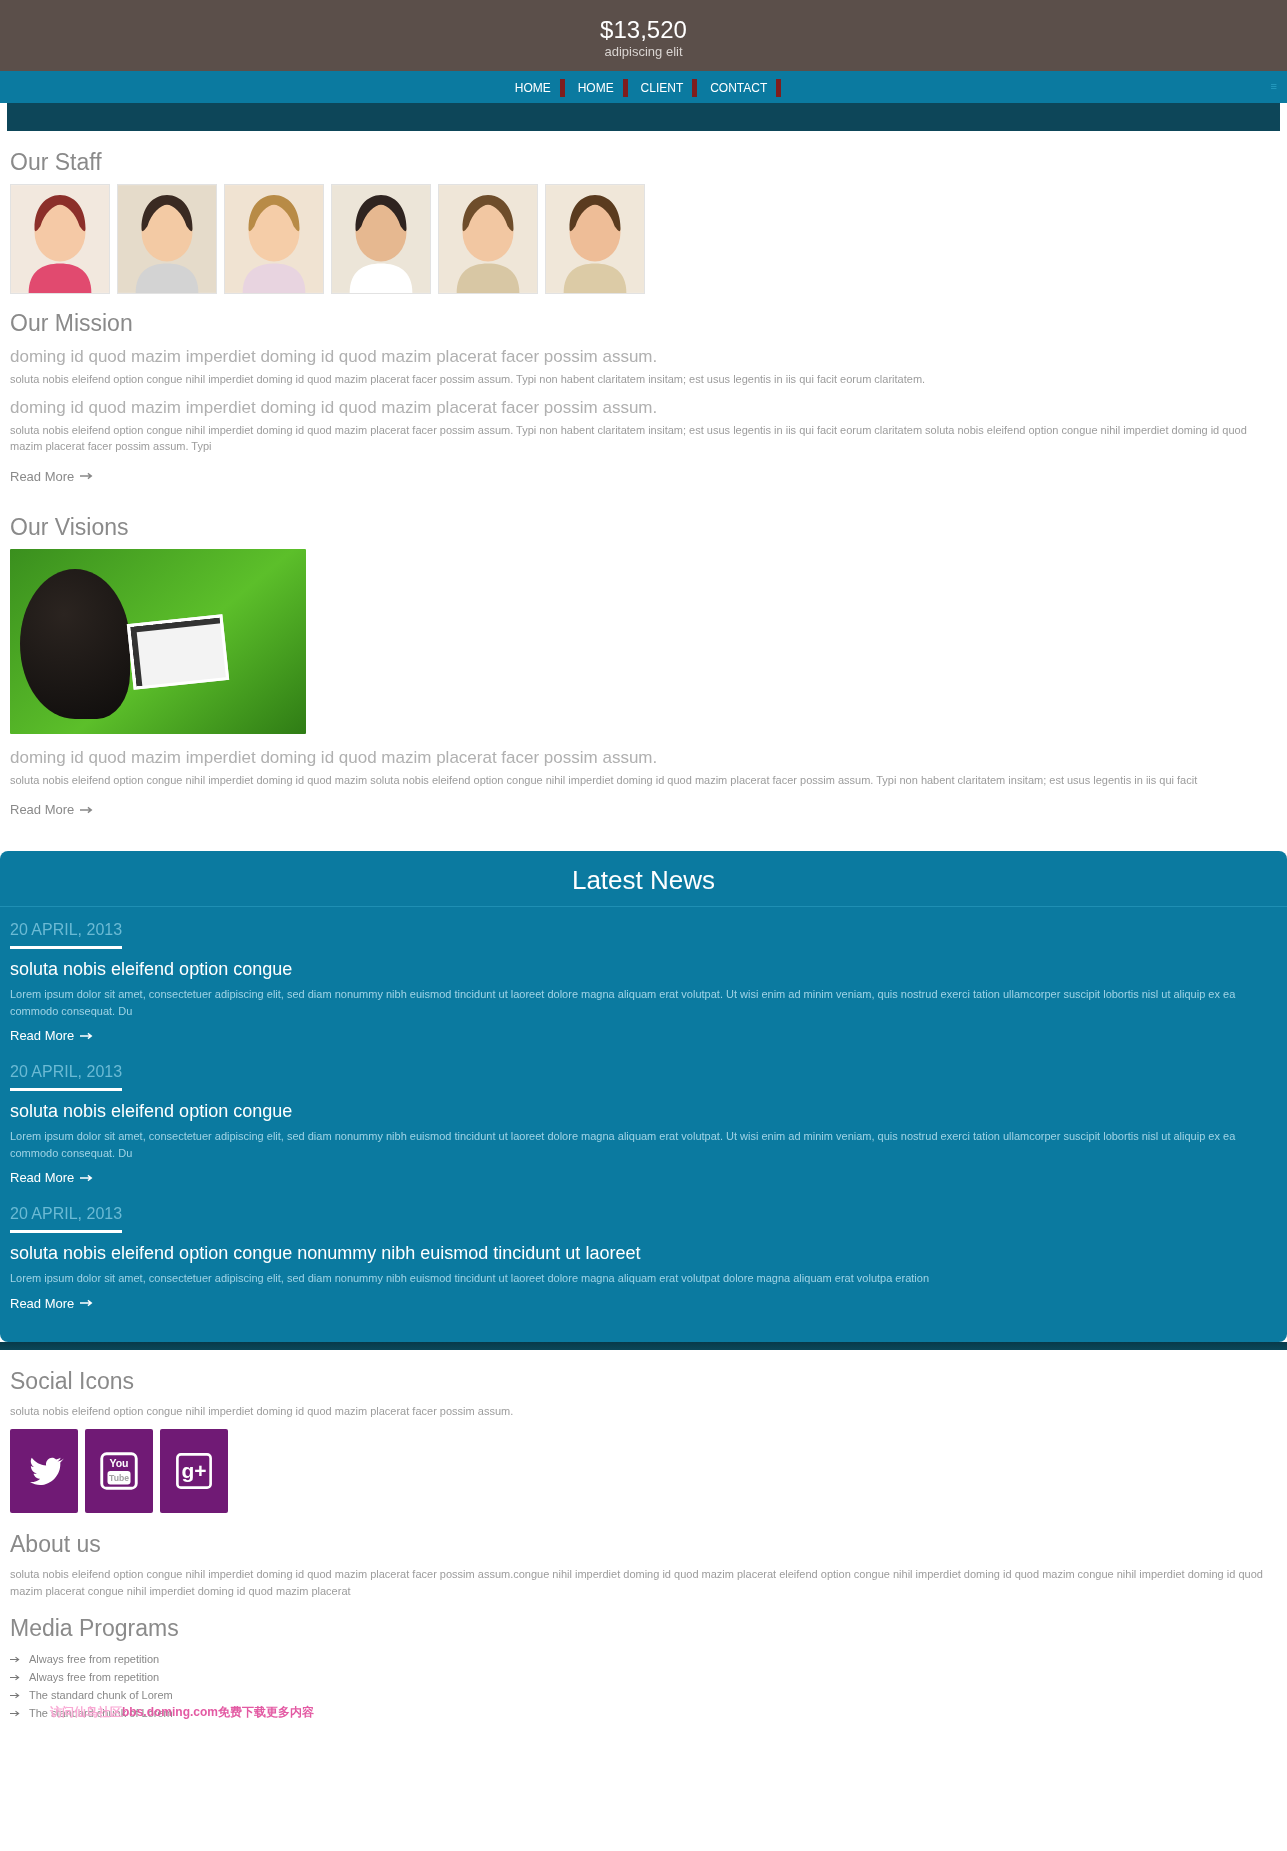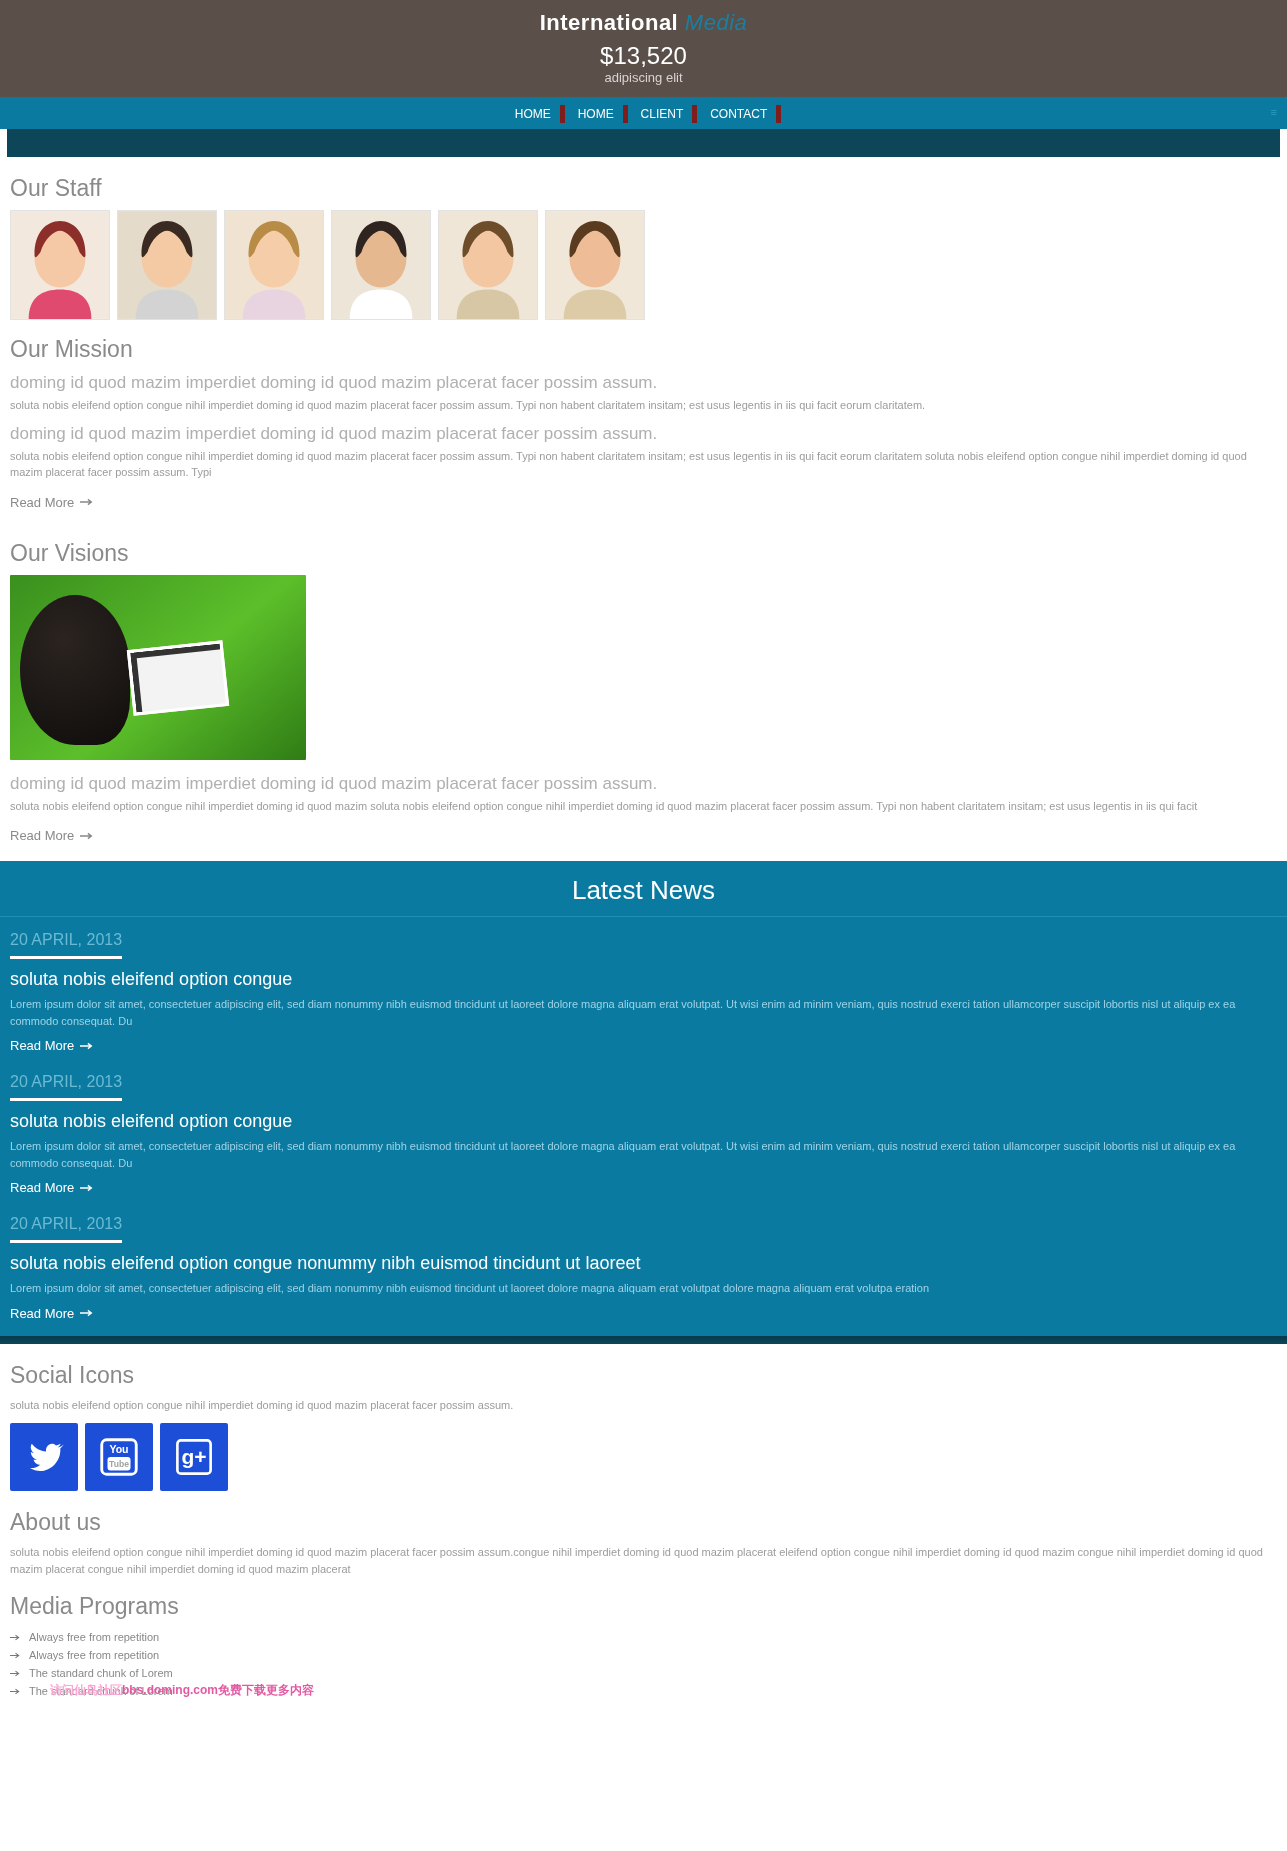--- a/index.html
+++ b/index.html
@@ -19,44 +19,41 @@
   .staff-row { display: flex; gap: 7px; flex-wrap: wrap; }
   .staff-thumb { width: 100px; height: 110px; border: 1px solid #e2e2e2; background: #fff; display: flex; align-items: flex-end; justify-content: center; overflow: hidden; }
   .staff-thumb svg { width: 100%; height: 100%; }
   .sub-head { color: #b0b0b0; font-size: 17px; margin: 10px 0 4px; }
   .para { color: #9c9c9c; font-size: 11px; line-height: 1.5; margin-bottom: 6px; }
   .read-more { color: #8a8a8a; font-size: 13px; display: inline-flex; align-items: center; gap: 6px; text-decoration: none; margin: 8px 0 14px; }
   .arrow-icon { width: 14px; height: 8px; }
   .vision-img { width: 296px; height: 185px; background: linear-gradient(140deg,#3a8f1e 0%,#5cbf2a 55%,#2f7c15 100%); position: relative; border-radius: 1px; }
   .vision-img::after { content:""; position:absolute; left:120px; top:70px; width:90px; height:60px; background:#f3f3f3; border:3px solid #fff; transform:rotate(-6deg); box-shadow:inset 6px 6px 0 #333; }
   .vision-img .hair { position:absolute; left:10px; top:20px; width:110px; height:150px; background:radial-gradient(circle at 40% 30%,#2b2420,#0f0d0c); border-radius:50% 50% 30% 50%; }
-  .latest { background: #0b7aa0; margin-top: 4px; padding-bottom: 9px; }
+  .latest { background: #0b7aa0; margin-top: 20px; padding-bottom: 25px; border-radius: 8px; }
   .latest-title { color:#fff; text-align:center; font-size: 26px; font-weight:400; padding: 14px 0 10px; border-bottom:1px solid #1f8fb4; }
   .news-item { padding: 14px 10px 6px; }
   .news-date { color: #6bbad4; font-size: 16px; border-bottom: 3px solid #fff; display:inline-block; padding-bottom: 7px; margin-bottom:10px; }
   .news-head { color:#fff; font-size: 18px; font-weight: 400; margin-bottom: 6px; }
   .news-para { color: #9fd3e5; font-size: 11px; line-height: 1.5; margin-bottom: 8px; }
   .news-read { color:#fff; font-size: 13px; display:inline-flex; align-items:center; gap:6px; text-decoration:none; }
   .dark-fade { height:8px; background: linear-gradient(#083a4a,#0b4759); }
   .social-row { display:flex; gap:7px; margin:10px 0 18px; }
-  .social-box { width:68px; height:68px; background:#1d4ed8; display:flex; align-items:center; justify-content:center; border-radius:2px; color:#fff; font-size:34px; }
+  .social-box { width:68px; height:84px; background:#701a75; display:flex; align-items:center; justify-content:center; border-radius:2px; color:#fff; font-size:34px; }
   .program-list { list-style:none; margin-top:6px; }
   .program-list li { display:flex; align-items:center; gap:8px; color:#888; font-size:11px; padding:3px 0; }
   .program-list .arr { width:11px; height:7px; color:#777; }
   .watermark { position:relative; margin:-18px 0 10px 40px; font-size:12px; font-weight:700; }
   .watermark .wm-light { color:#f9a9d4; }
   .watermark .wm-strong { color:#e35aa3; }
 </style>
 </head>
 <body>
 
 <div class="top-header">
-  <div class="logo-line">
-    <span>International</span><span class="logo-second"> Media</span>
-  </div>
   <div class="amount">$13,520</div>
   <div class="tagline">adipiscing elit</div>
 </div>
 
 <div class="nav-bar">
   <a href="#">HOME</a>
   <a href="#">HOME</a>
   <a href="#">CLIENT</a>
   <a href="#">CONTACT</a>
   <span class="nav-toggle">≡</span>

